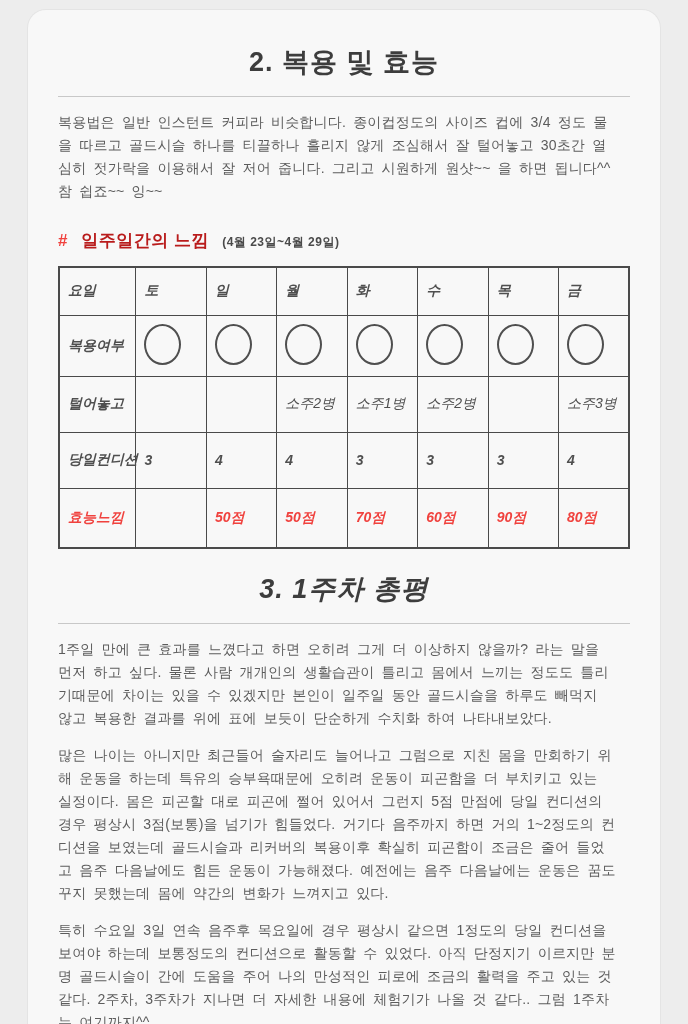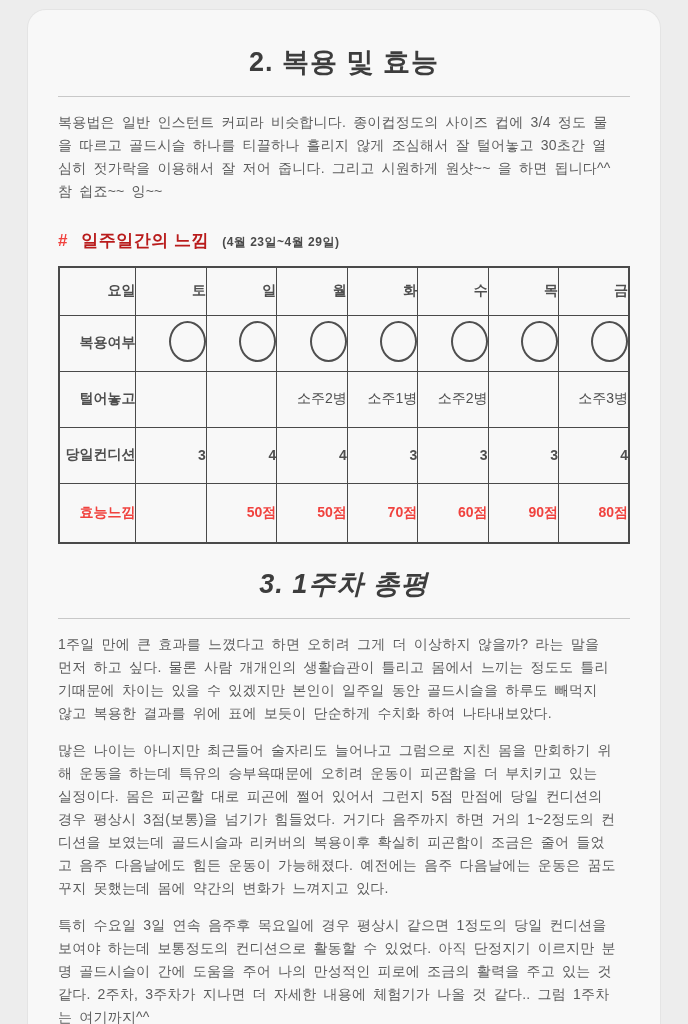--- a/index.html
+++ b/index.html
@@ -56,27 +56,28 @@
 
   table.week-table {
     margin-top: 14px;
     width: 100%;
     border-collapse: collapse;
     border: 2px solid #4a4a4a;
     table-layout: fixed;
   }
   table.week-table td {
     border: 1px solid #4a4a4a;
-    text-align: right;
+    text-align: left;
     vertical-align: middle;
     color: #4f4f4f;
     font-size: 14px;
-    padding: 0;
+    padding: 8px;
     white-space: pre-line;
     word-break: keep-all;
+    font-style: italic;
   }
   table.week-table col.label-col { width: 13.5%; }
   thead tr { height: 48px; }
   thead td { font-weight: 700; font-size: 15px; }
   tbody tr:nth-child(1) { height: 56px; }
   tbody tr:nth-child(2) { height: 56px; }
   tbody tr:nth-child(3) { height: 56px; }
   tbody tr:nth-child(4) { height: 60px; }
   tbody tr:nth-child(5) { height: 50px; }
   tbody tr:nth-child(6) { height: 66px; }

